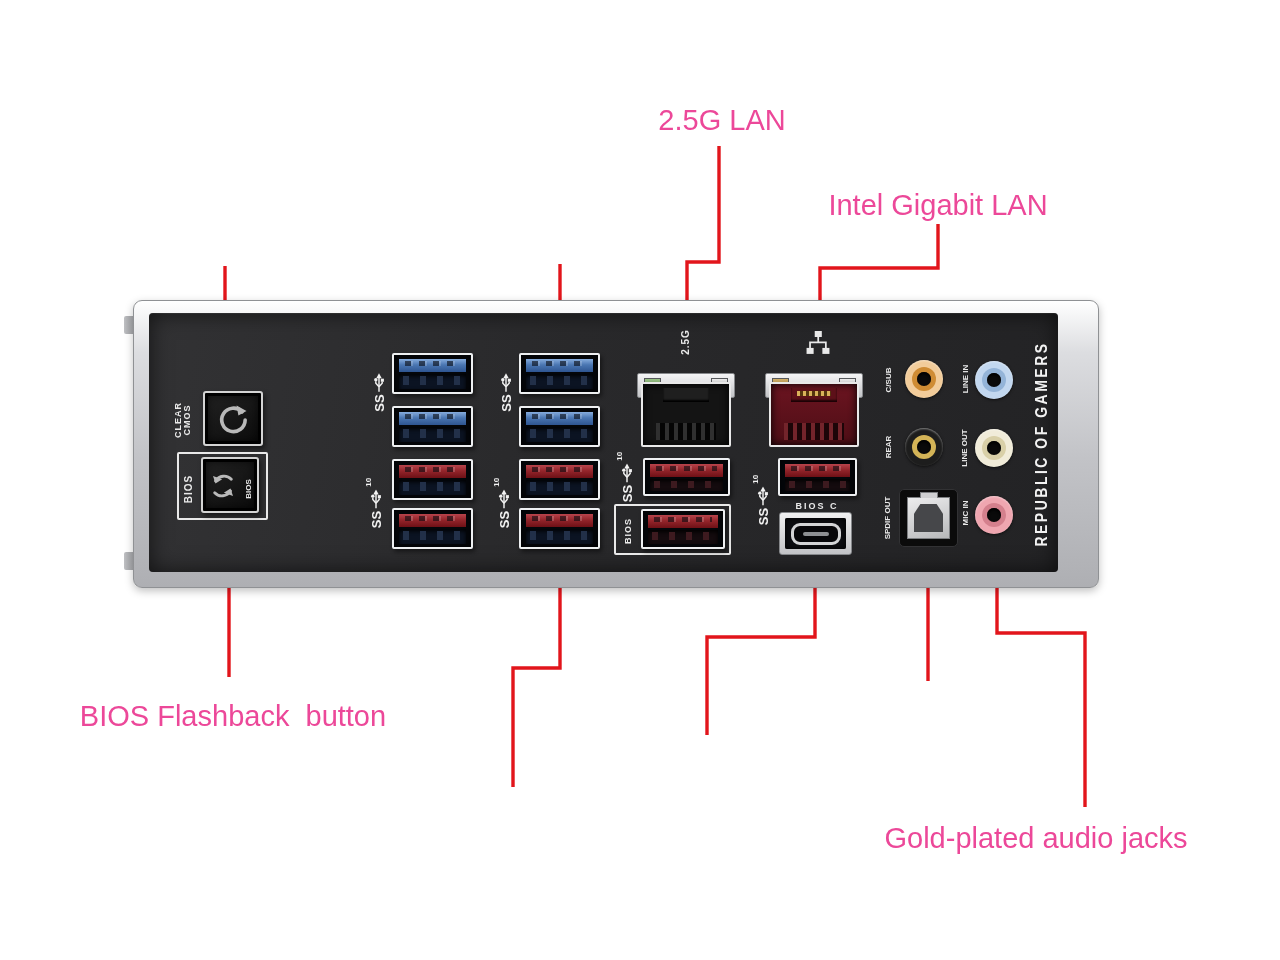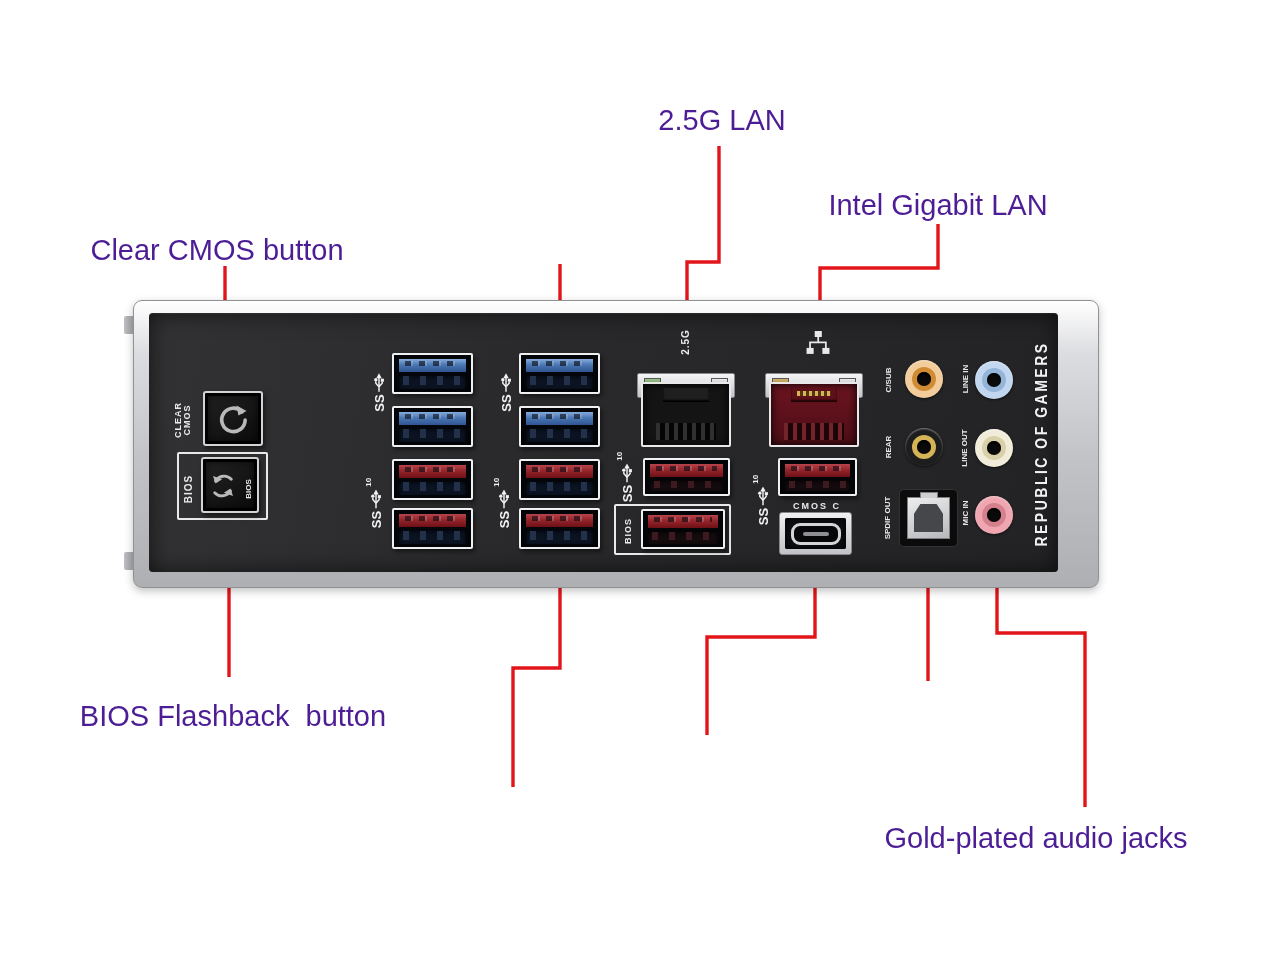--- a/index.html
+++ b/index.html
@@ -1,19 +1,19 @@
 <!DOCTYPE html>
 <html><head>
 <meta charset="utf-8">
 <style>
   html,body{margin:0;padding:0;background:#fff;}
   .stage{position:relative;width:1280px;height:960px;background:#ffffff;overflow:hidden;
          font-family:"Liberation Sans",sans-serif;}
   
-  .callout-label{position:absolute;transform:translate(-50%,-50%);font-size:29px;color:#4c1d95;
+  .callout-label{position:absolute;transform:translate(-50%,-50%);font-size:29px;color:#ec4899;
                  white-space:pre;letter-spacing:0;}
   .callout-lines{position:absolute;left:0;top:0;pointer-events:none;}
   
   .io-shield{position:absolute;left:133px;top:300px;width:964px;height:286px;border-radius:9px;
              background:linear-gradient(180deg,#ffffff 0%,#dcdde0 18%,#c2c3c7 55%,#aeafb3 100%);
              border:1px solid #8f9194;box-shadow:0 3px 8px rgba(0,0,0,.25);}
   .io-panel{position:absolute;left:149px;top:313px;width:909px;height:259px;border-radius:4px;
             background:linear-gradient(100deg,#323234 0%,#29292b 45%,#232325 100%);
             box-shadow:inset 0 0 22px rgba(0,0,0,.65), inset 0 1px 1px rgba(255,255,255,.12);}
   .clip{position:absolute;width:10px;height:18px;background:linear-gradient(90deg,#bfc0c3,#8e8f92);
@@ -111,21 +111,20 @@
       <circle cx="687" cy="403" r="7"></circle>
       <circle cx="820" cy="400" r="7"></circle>
       <circle cx="229" cy="508" r="7"></circle>
       <circle cx="560" cy="536" r="7"></circle>
       <circle cx="815" cy="540" r="7"></circle>
       <circle cx="928" cy="517" r="7"></circle>
       <circle cx="997" cy="515" r="7"></circle>
     </g>
   </svg>
 
-  <div class="callout-label" style="left:217px;top:250px">Clear CMOS button</div>
   <div class="callout-label" style="left:722px;top:120px">2.5G LAN</div>
   <div class="callout-label" style="left:233px;top:716px">BIOS Flashback  button</div>
   <div class="callout-label" style="left:938px;top:205px">Intel Gigabit LAN</div>
   <div class="callout-label" style="left:1036px;top:838px">Gold-plated audio jacks</div>
 
   <div class="io-shield"></div>
   <div class="clip" style="left:124px;top:316px"></div>
   <div class="clip" style="left:124px;top:552px"></div>
   <div class="io-panel"></div>
 
@@ -311,21 +310,21 @@
       <rect x="12" y="10" width="3.4" height="3.4" fill="#f2f2f2"></rect>
       <path d="M16 5 L21.5 8 L16 11 Z" fill="#f2f2f2"></path>
     </svg>
     <span class="sup">10</span>
   </div>
   <div class="usb gen2 darkred" style="left:778px;top:458px;width:79px;height:38px">
       <div class="tongue"></div>
       <div class="cavity"></div>
     </div>
 
-  <div style="position:absolute;left:817px;top:506px;transform:translate(-50%,-50%);color:#e9e9e9;font-weight:bold;font-size:9px;letter-spacing:2px;font-family:'Liberation Sans',sans-serif">CMOS C</div>
+  <div style="position:absolute;left:817px;top:506px;transform:translate(-50%,-50%);color:#e9e9e9;font-weight:bold;font-size:9px;letter-spacing:2px;font-family:'Liberation Sans',sans-serif">BIOS C</div>
   <div class="typec" style="left:779px;top:512px;width:73px;height:43px">
     <div class="well"></div>
       <div class="slot"></div>
       <div class="bar"></div>
   </div>
 
   <div class="vtext" style="left:889px;top:380px;font-size:8px">C/SUB</div>
   <div class="ajack" style="left:905px;top:360px;background:#f2cc9a">
       <div class="mid" style="background:#cf8c34"></div>
       <div class="hole"></div>

